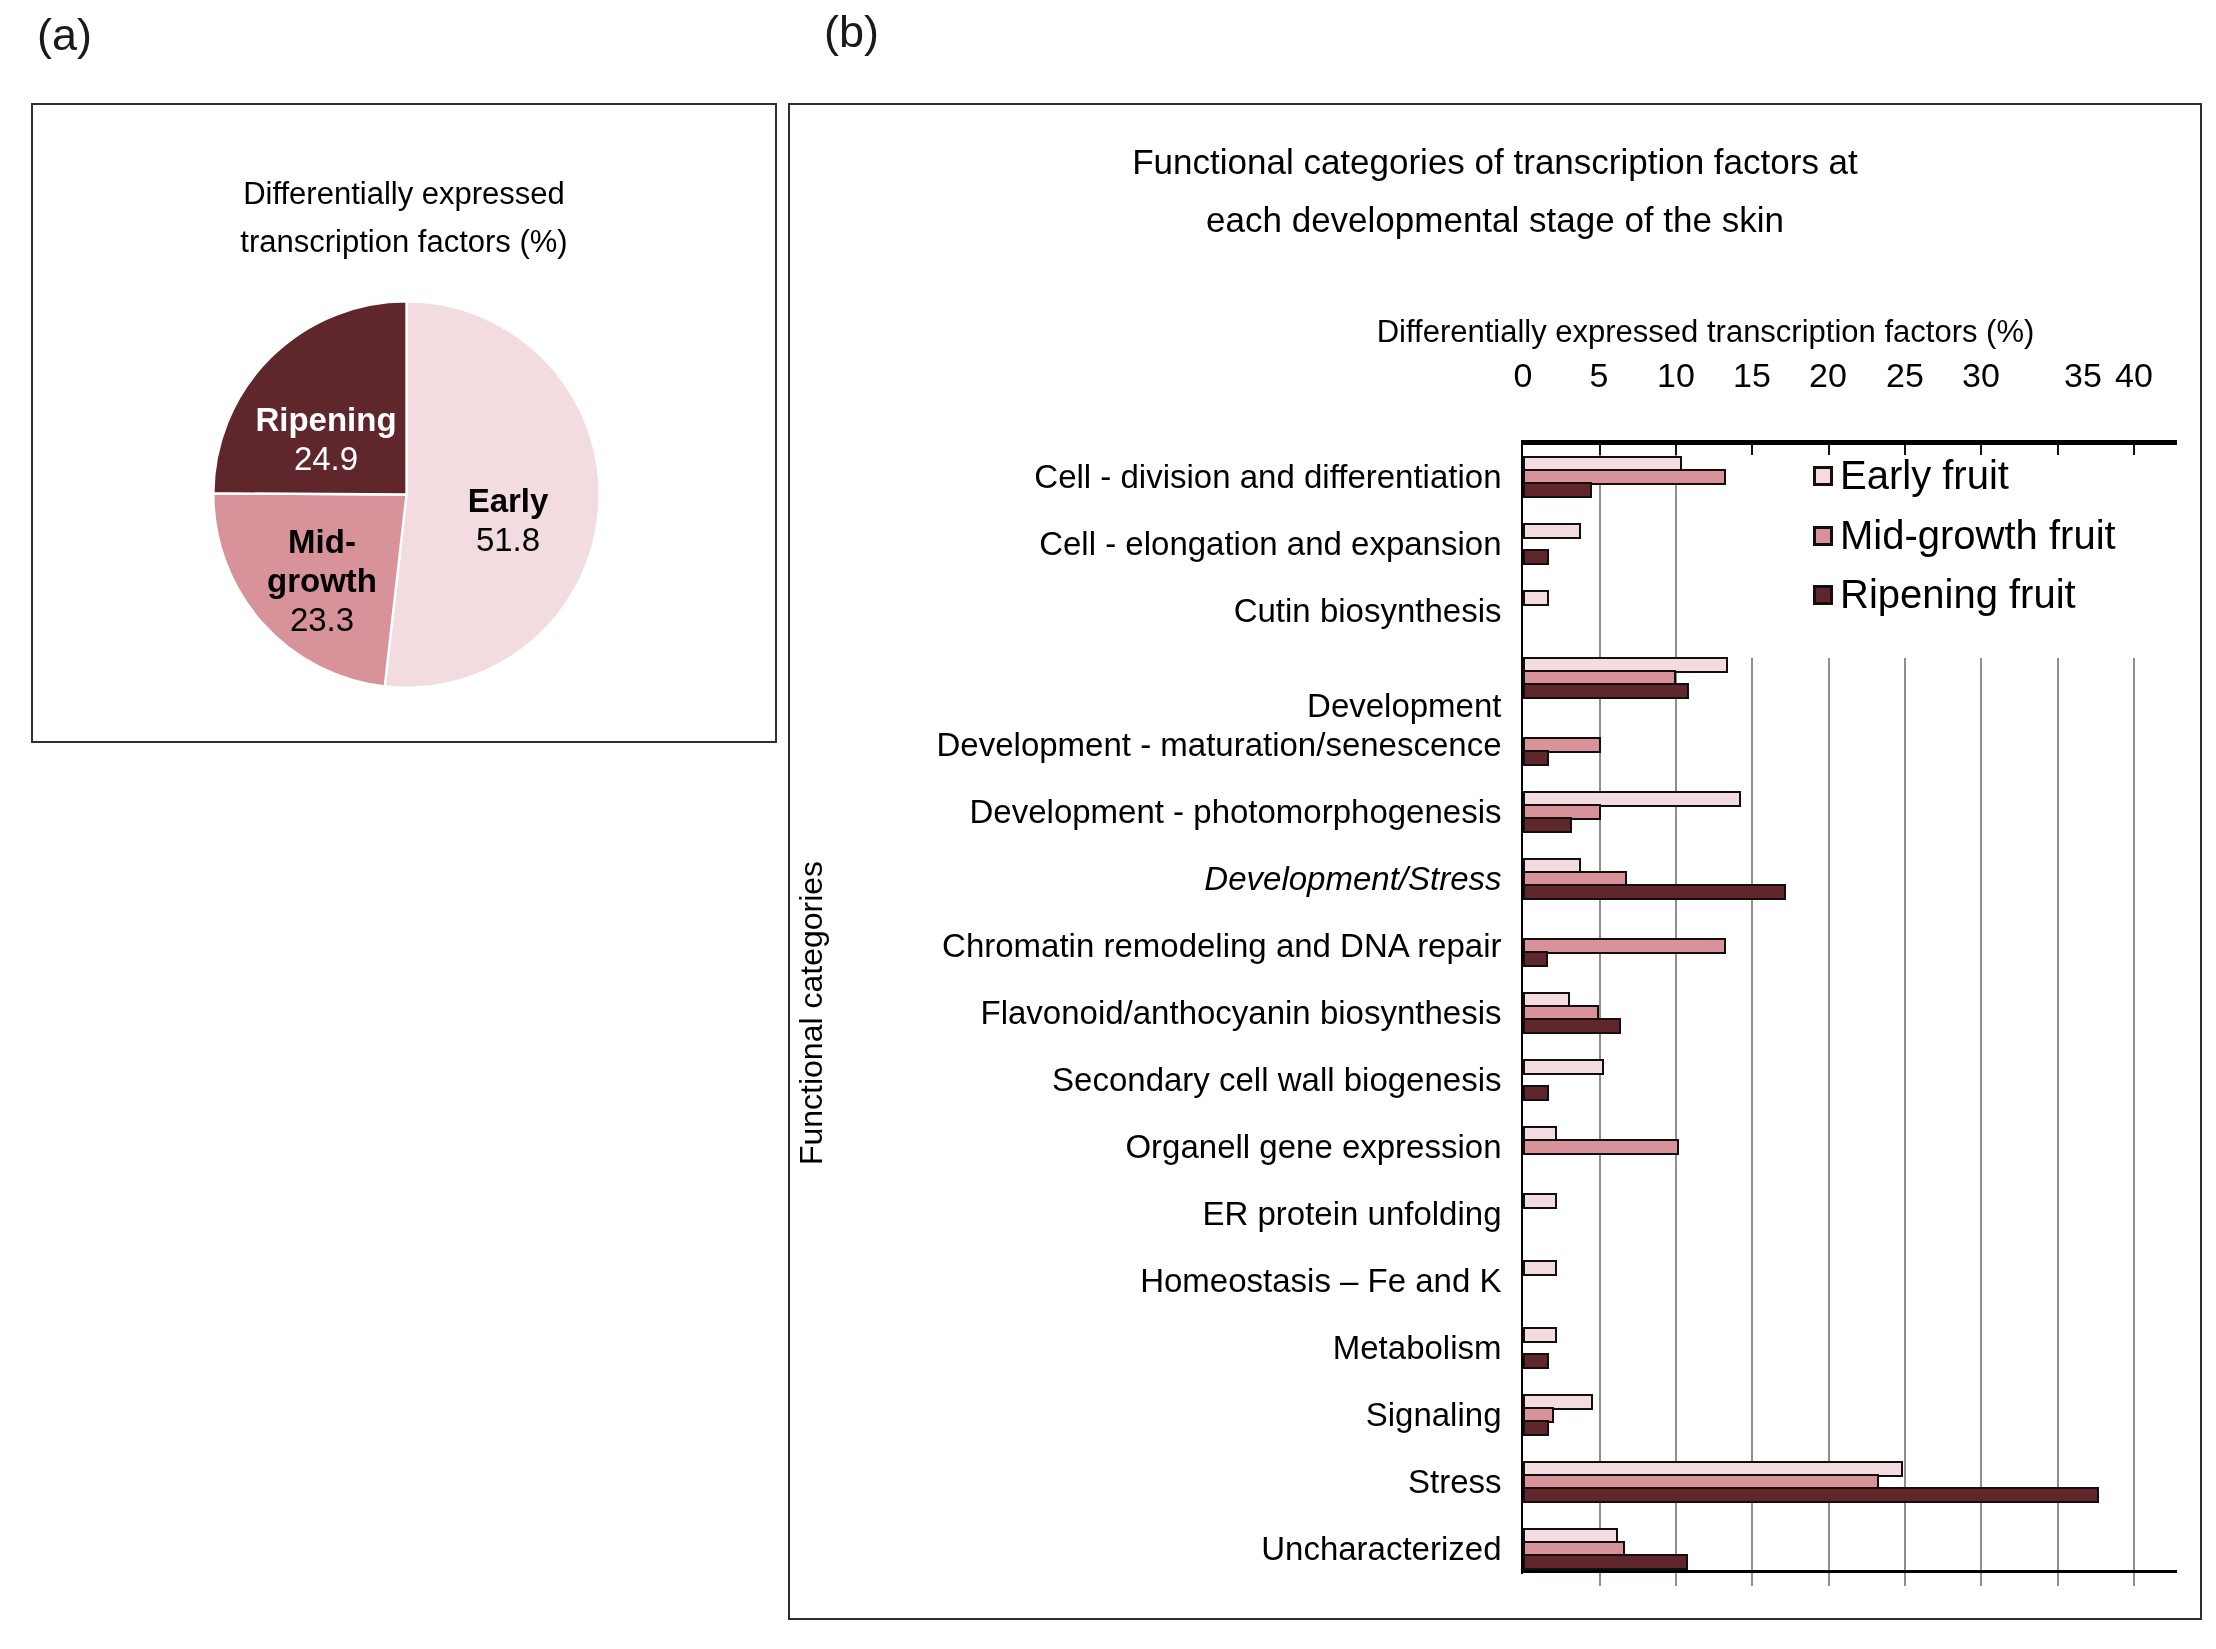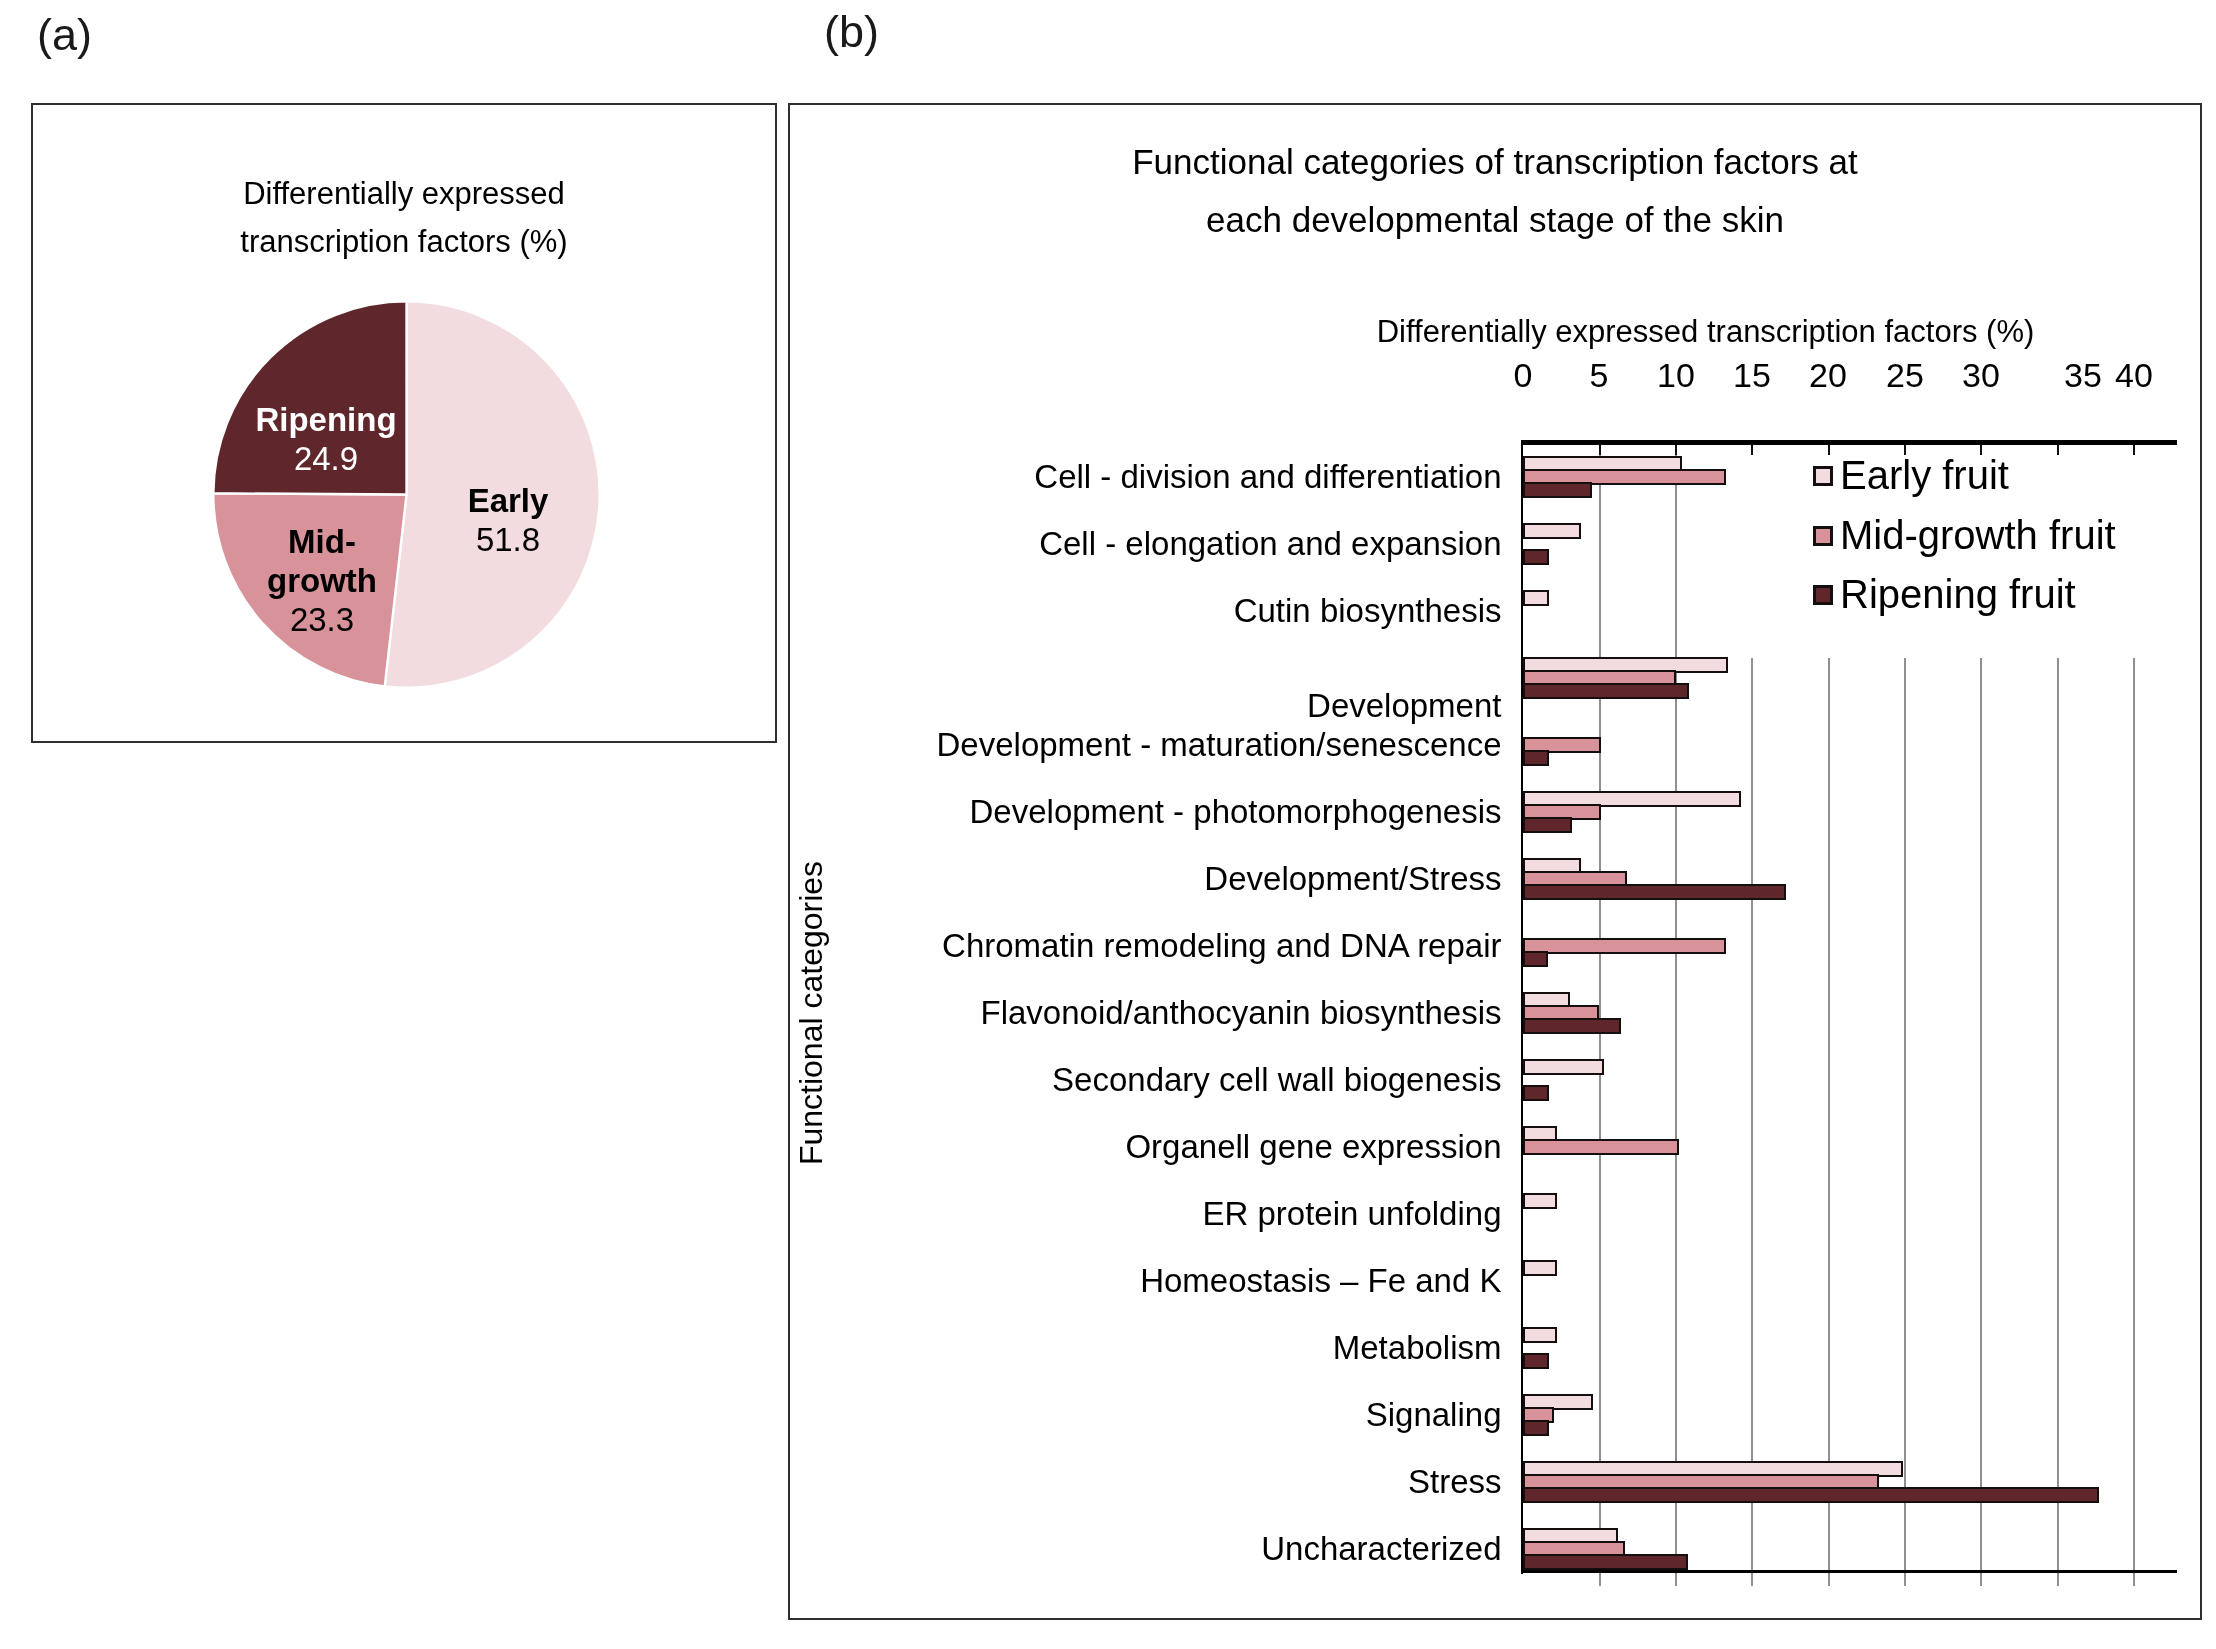--- a/index.html
+++ b/index.html
@@ -78,21 +78,21 @@
         <div class="x-tick-label" style="left: 1267px; top: 0px; margin-left: 26px;">35</div>
         <div class="x-tick-label" style="left: 1344px; top: 0px;">40</div>
       </div>
     <div id="cat-labels">
         <div class="cat-label" style="top: 349px;">Cell - division and differentiation</div>
         <div class="cat-label" style="top: 416px;">Cell - elongation and expansion</div>
         <div class="cat-label" style="top: 483px;">Cutin biosynthesis</div>
         <div class="cat-label" style="top: 550px; margin-top: 28px;">Development</div>
         <div class="cat-label" style="top: 617px;">Development - maturation/senescence</div>
         <div class="cat-label" style="top: 684px;">Development - photomorphogenesis</div>
-        <div class="cat-label" style="top: 751px;">Development/Stress</div>
+        <div class="cat-label" style="top: 751px; font-style: italic;">Development/Stress</div>
         <div class="cat-label" style="top: 818px;">Chromatin remodeling and DNA repair</div>
         <div class="cat-label" style="top: 885px;">Flavonoid/anthocyanin biosynthesis</div>
         <div class="cat-label" style="top: 952px;">Secondary cell wall biogenesis</div>
         <div class="cat-label" style="top: 1019px;">Organell gene expression</div>
         <div class="cat-label" style="top: 1086px;">ER protein unfolding</div>
         <div class="cat-label" style="top: 1153px;">Homeostasis – Fe and K</div>
         <div class="cat-label" style="top: 1220px;">Metabolism</div>
         <div class="cat-label" style="top: 1287px;">Signaling</div>
         <div class="cat-label" style="top: 1354px;">Stress</div>
         <div class="cat-label" style="top: 1421px;">Uncharacterized</div>

